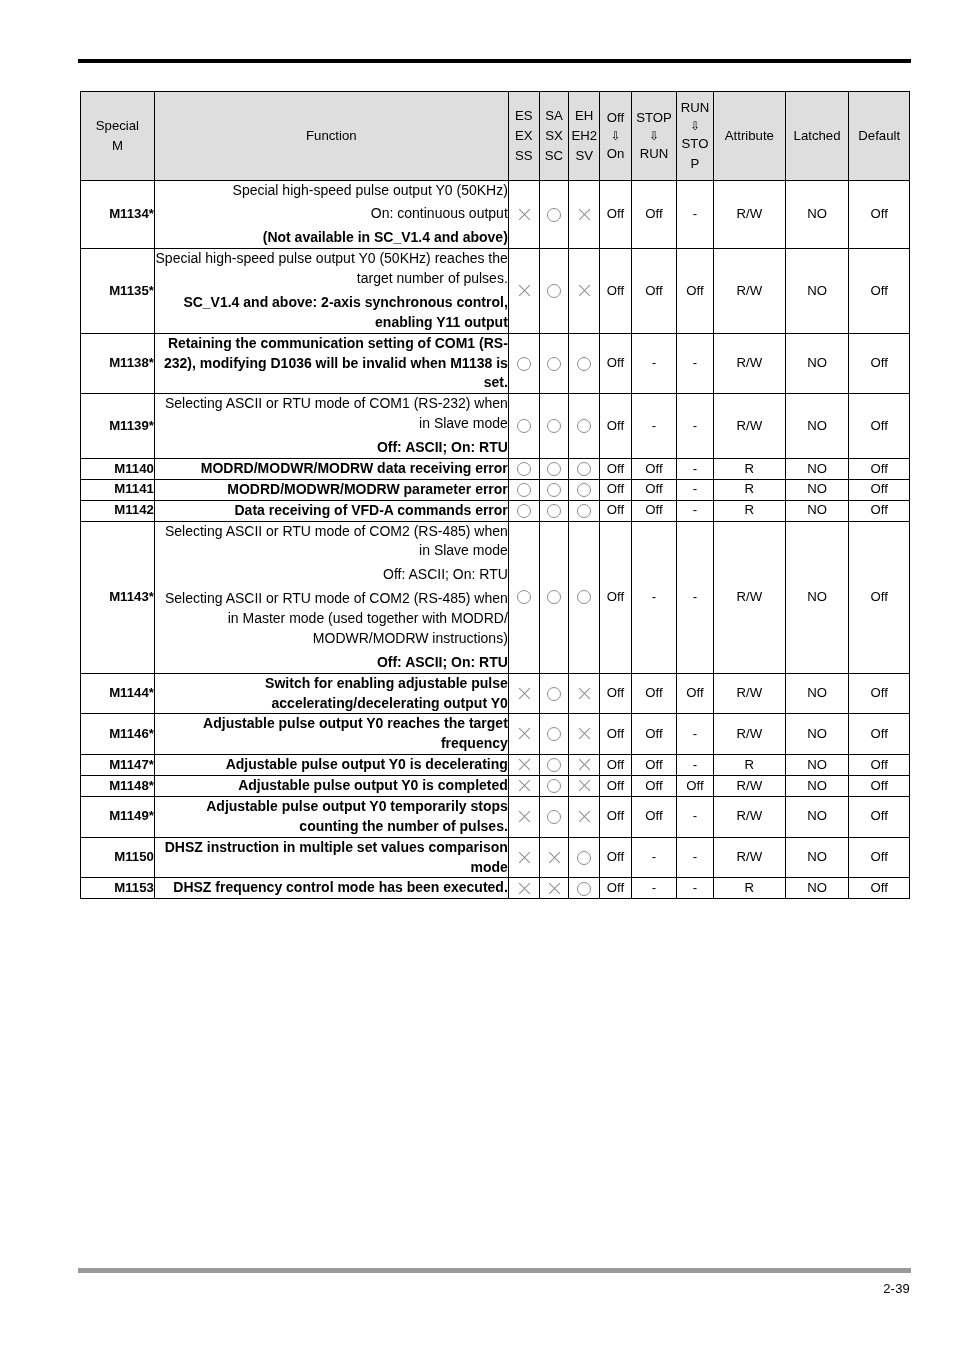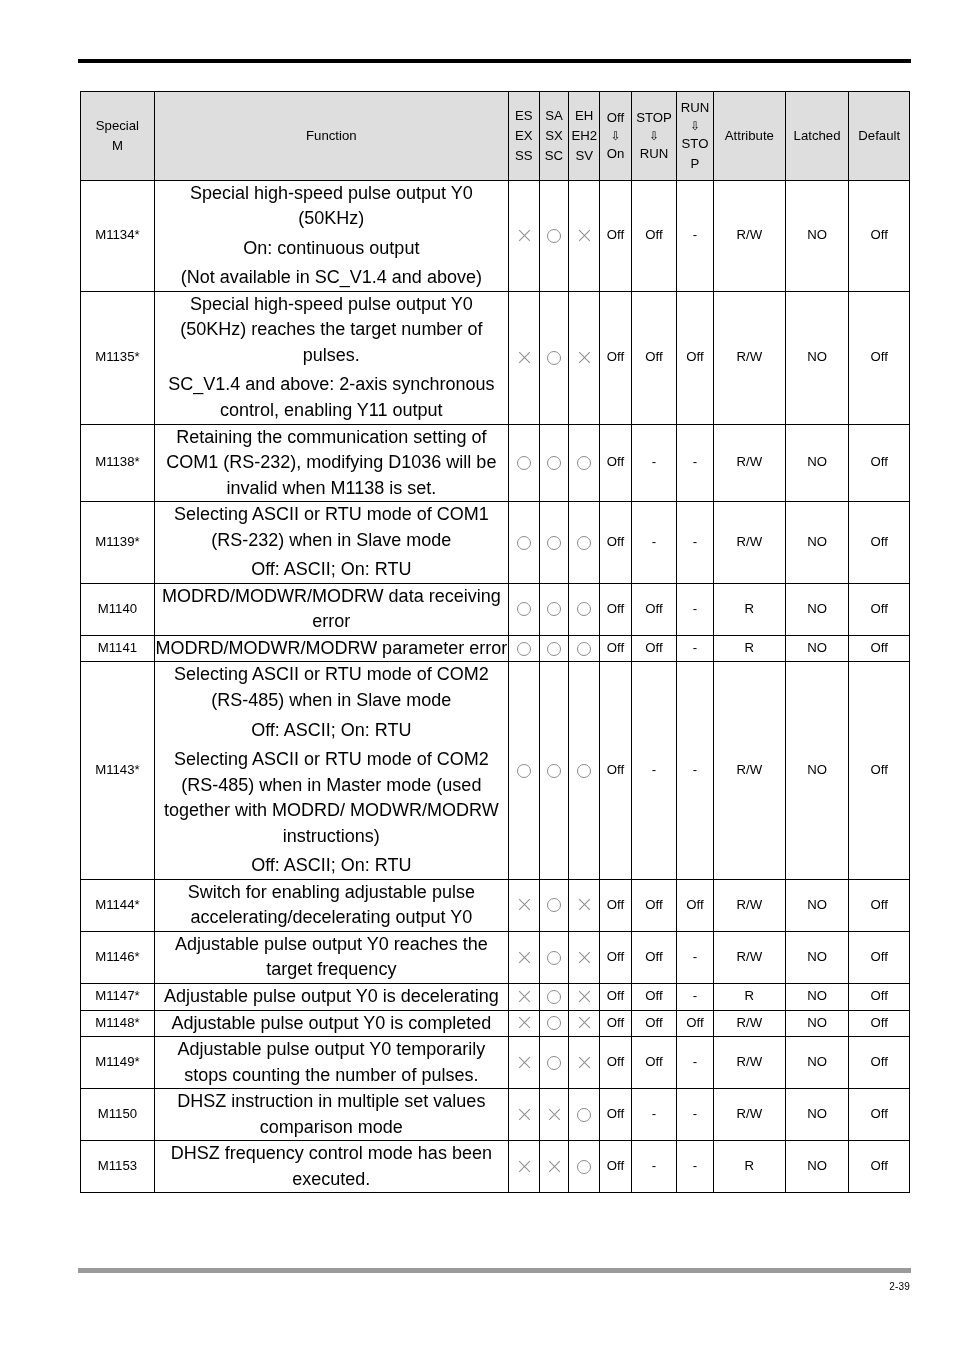--- a/index.html
+++ b/index.html
@@ -38,21 +38,21 @@
     top: 1268px;
     width: 833px;
     height: 5px;
     background: #9a9a9a;
   }
 
   .footer-page-num {
     position: absolute;
     right: 44px;
     top: 1281px;
-    font-size: 10px;
+    font-size: 13px;
     letter-spacing: 0.2px;
     color: #000000;
   }
 
   .table-wrap {
     position: absolute;
     left: 80px;
     top: 91px;
     width: 830px;
   }
@@ -79,33 +79,34 @@
     text-align: center;
     font-size: 13.2px;
     padding: 6px 2px;
     line-height: 1.5;
   }
   .hdr-stack { display: block; }
   .hdr-stack span { display: block; }
 
   
   td.c-name {
-    text-align: center;
+    text-align: right;
     padding: 6px 3px;
     font-size: 13.2px;
+    font-weight: bold;
   }
   td.c-func {
-    text-align: center;
+    text-align: right;
     padding: 9px 9px 9px 10px;
-    font-size: 18px;
+    font-size: 14px;
   }
   td.c-func p {
     margin: 0 0 4px 0;
   }
-  td.c-func p:last-child { margin-bottom: 0; }
+  td.c-func p:last-child { margin-bottom: 0; font-weight: bold; }
 
   td.c-sym {
     text-align: center;
     padding: 6px 1px;
   }
   td.c-val {
     text-align: center;
     padding: 6px 2px;
     font-size: 13.2px;
   }
@@ -313,20 +314,35 @@
             <td class="c-sym"><span class="mark-circle"></span></td>
             <td class="c-sym"><span class="mark-circle"></span></td>
             <td class="c-val">Off</td>
             <td class="c-val">Off</td>
             <td class="c-val">-</td>
             <td class="c-val">R</td>
             <td class="c-val">NO</td>
             <td class="c-val">Off</td>
           </tr>
           <tr>
+            <td class="c-name">M1142</td>
+            <td class="c-func">
+              <p>Data receiving of VFD-A commands error</p>
+            </td>
+            <td class="c-sym"><span class="mark-circle"></span></td>
+            <td class="c-sym"><span class="mark-circle"></span></td>
+            <td class="c-sym"><span class="mark-circle"></span></td>
+            <td class="c-val">Off</td>
+            <td class="c-val">Off</td>
+            <td class="c-val">-</td>
+            <td class="c-val">R</td>
+            <td class="c-val">NO</td>
+            <td class="c-val">Off</td>
+          </tr>
+          <tr>
             <td class="c-name">M1143*</td>
             <td class="c-func">
               <p>Selecting ASCII or RTU mode of COM2 (RS-485) when in Slave mode</p>
               <p>Off: ASCII; On: RTU</p>
               <p>Selecting ASCII or RTU mode of COM2 (RS-485) when in Master mode (used together with MODRD/ MODWR/MODRW instructions)</p>
               <p>Off: ASCII; On: RTU</p>
             </td>
             <td class="c-sym"><span class="mark-circle"></span></td>
             <td class="c-sym"><span class="mark-circle"></span></td>
             <td class="c-sym"><span class="mark-circle"></span></td>

